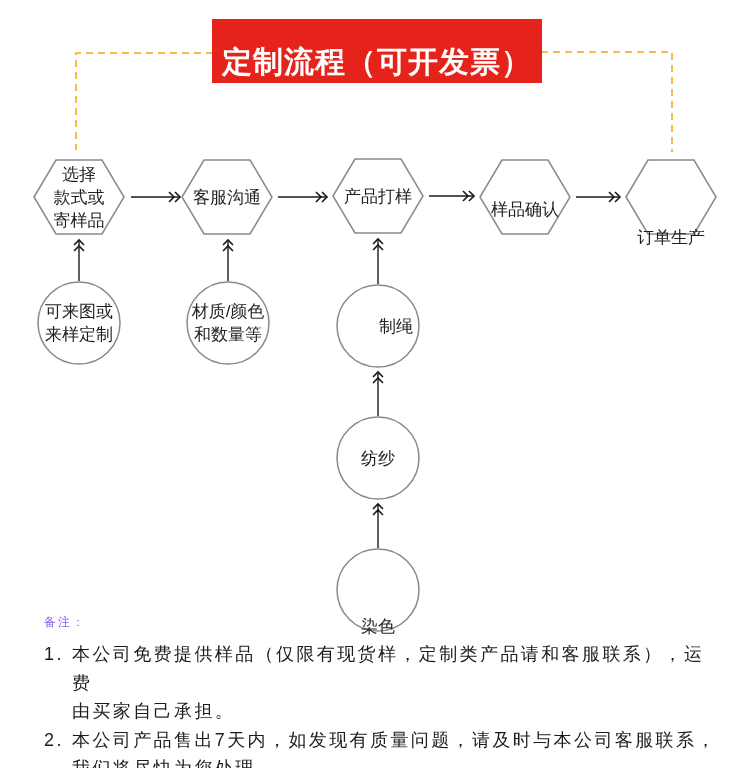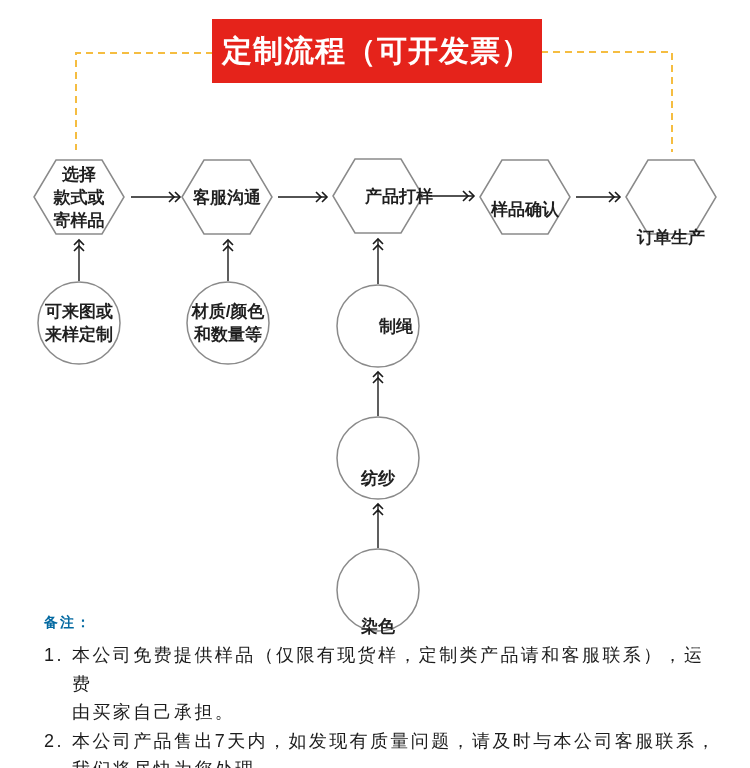--- a/index.html
+++ b/index.html
@@ -22,49 +22,49 @@
   }
   .banner {
     position: absolute;
     left: 212px;
     top: 19px;
     width: 330px;
     height: 64px;
     background: #e5231b;
     color: #ffffff;
     display: flex;
-    align-items: center;
+    align-items: flex-end;
     justify-content: center;
     font-size: 30px;
     font-weight: bold;
     letter-spacing: 1px;
     z-index: 2;
   }
   .node-label {
     position: absolute;
     transform: translate(-50%, -50%);
     text-align: center;
     white-space: pre-line;
-    font-weight: bold;
+    font-weight: normal;
     font-size: 17px;
     line-height: 23px;
     color: #1f1f1f;
     z-index: 2;
   }
   .notes {
     position: absolute;
     left: 44px;
     top: 614px;
     width: 676px;
     z-index: 2;
   }
   .notes-heading {
-    color: #0369a1;
-    font-weight: bold;
-    font-size: 14px;
+    color: #8b5cf6;
+    font-weight: normal;
+    font-size: 12px;
     letter-spacing: 2px;
     margin: 0 0 9px 0;
   }
   .note-item {
     display: flex;
     font-size: 18px;
     line-height: 28.5px;
     color: #1c1c1c;
     letter-spacing: 2.4px;
   }
@@ -127,30 +127,30 @@
       <line x1="378" y1="284" x2="378" y2="239" marker-end="url(#chev)"></line>
       <line x1="378" y1="416" x2="378" y2="372" marker-end="url(#chev)"></line>
       <line x1="378" y1="548" x2="378" y2="504" marker-end="url(#chev)"></line>
     </g>
   </svg>
 
   <div class="node-label" style="left:79px; top:197px;">选择
 款式或
 寄样品</div>
   <div class="node-label" style="left:227px; top:197px;text-align:center;">客服沟通</div>
-  <div class="node-label" style="left:378px; top:196px;margin-left:21px;">产品打样</div>
+  <div class="node-label" style="left:378px; top:196px;">产品打样</div>
   <div class="node-label" style="left:525px; top:197px;margin-top:12px;">样品确认</div>
   <div class="node-label" style="left:671px; top:197px;margin-top:40px;">订单生产</div>
 
   <div class="node-label" style="left:79px; top:323px;">可来图或
 来样定制</div>
   <div class="node-label" style="left:228px; top:323px;">材质/颜色
 和数量等</div>
   <div class="node-label" style="left:396px; top:326px;">制绳</div>
-  <div class="node-label" style="left:378px; top:458px;margin-top:20px;">纺纱</div>
+  <div class="node-label" style="left:378px; top:458px;">纺纱</div>
   <div class="node-label" style="left:378px; top:590px;margin-top:36px;">染色</div>
 
   <div class="notes">
     <p class="notes-heading">备注：</p>
     <div class="note-item">
       <span class="note-num">1.</span>
       <span class="note-text">本公司免费提供样品（仅限有现货样，定制类产品请和客服联系），运费
 由买家自己承担。</span>
     </div>
     <div class="note-item">

